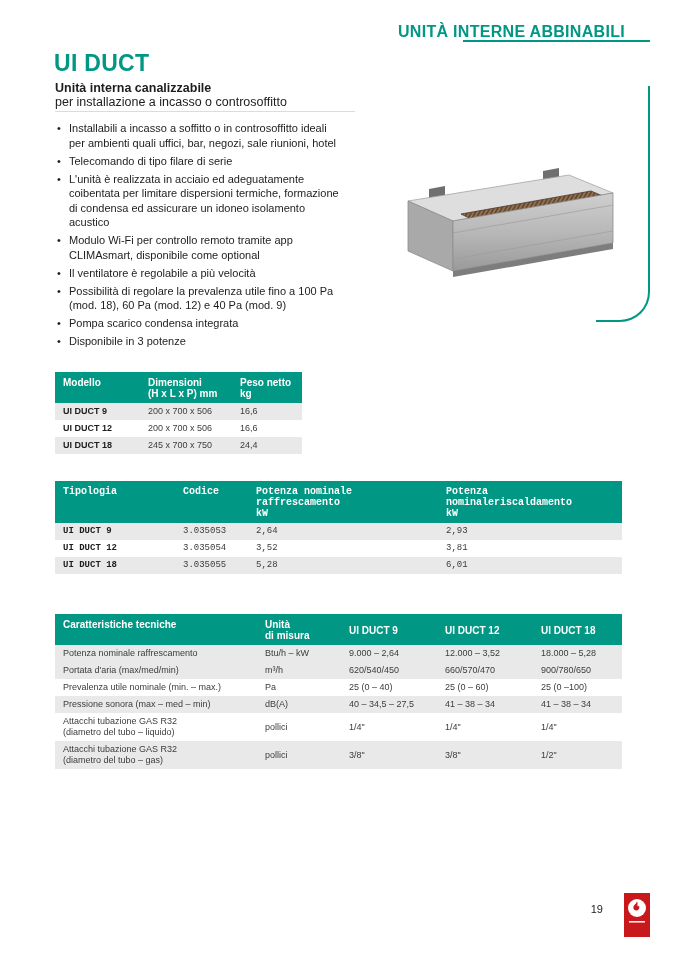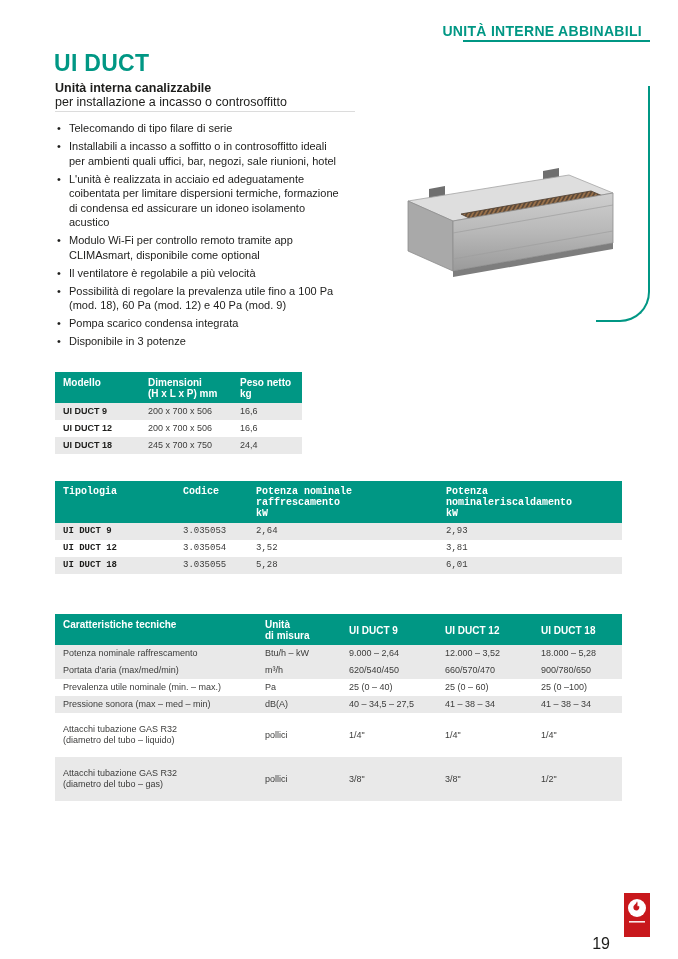--- a/index.html
+++ b/index.html
@@ -7,21 +7,21 @@
     --row-gray:#e9e9e9;
     --ink:#1d1d1b;
     --logo-red:#c8181c;
   }
   *{margin:0;padding:0;box-sizing:border-box;}
   html,body{background:#fff;}
   body{font-family:"Liberation Sans", sans-serif;color:var(--ink);}
   .page{position:relative;width:678px;height:959px;background:#fff;overflow:hidden;}
 
   
-  .section-label{position:absolute;top:23px;right:36px;font-size:14px;font-weight:bold;color:var(--teal);letter-spacing:.3px;}
+  .section-label{position:absolute;top:23px;right:53px;font-size:16px;font-weight:bold;color:var(--teal);letter-spacing:.3px;}
   .header-rule{position:absolute;top:40px;left:463px;width:187px;height:2px;background:var(--teal);}
 
   
   .title{position:absolute;top:50px;left:54px;font-size:23px;font-weight:bold;color:var(--teal);letter-spacing:.3px;}
   .subtitle-bold{position:absolute;top:81px;left:55px;font-size:12.5px;font-weight:bold;color:var(--ink);}
   .subtitle{position:absolute;top:95px;left:55px;font-size:12.5px;color:var(--ink);}
   .subtitle-rule{position:absolute;top:111px;left:55px;width:300px;height:1px;background:#dcdcdc;}
 
   
   .features{position:absolute;top:121px;left:55px;width:288px;list-style:none;}
@@ -36,49 +36,49 @@
 
   
   table.data-table{border-collapse:collapse;table-layout:fixed;position:absolute;left:55px;}
   .data-table th{background:var(--teal);color:#fff;font-size:10px;font-weight:bold;text-align:left;
     vertical-align:top;padding:5px 8px 4px 8px;line-height:11px;}
   .data-table th .h-line{display:block;}
   .data-table td{font-size:9px;color:#3c3c3b;padding:3px 8px;line-height:11px;vertical-align:middle;}
   .data-table tr.gray{background:var(--row-gray);}
   .data-table tr.white{background:#ffffff;}
   .data-table tr{height:17px;}
-  .data-table tr.tall{height:44px;}
+  .data-table tr.tall{height:28px;}
   .data-table td.model{font-weight:bold;color:var(--ink);}
   .data-table th.vmid{vertical-align:middle;}
   .pre{white-space:pre-line;}
 
   #table-models{top:372px;width:247px;}
   #table-codes{top:481px;width:567px;font-family:Liberation Mono, monospace;}
   #table-specs{top:614px;width:567px;}
 
   
-  .page-number{position:absolute;top:903px;right:68px;font-size:16px;color:var(--ink);margin-top:32px;}
+  .page-number{position:absolute;top:903px;right:75px;font-size:11px;color:var(--ink);}
   .footer-logo{position:absolute;top:893px;right:28px;width:26px;height:44px;}
 </style>
 </head>
 <body>
 
 <div class="page">
 
   <div class="section-label">UNITÀ INTERNE ABBINABILI</div>
   <div class="header-rule"></div>
 
   <h1 class="title">UI DUCT</h1>
   <div class="subtitle-bold">Unità interna canalizzabile</div>
   <div class="subtitle">per installazione a incasso o controsoffitto</div>
   <div class="subtitle-rule"></div>
 
   <ul class="features">
+    <li>Installabili a incasso a soffitto o in controsoffitto ideali per ambienti quali uffici, bar, negozi, sale riunioni, hotel</li>
     <li>Telecomando di tipo filare di serie</li>
-    <li>Installabili a incasso a soffitto o in controsoffitto ideali per ambienti quali uffici, bar, negozi, sale riunioni, hotel</li>
     <li>L'unità è realizzata in acciaio ed adeguatamente coibentata per limitare dispersioni termiche, formazione di condensa ed assicurare un idoneo isolamento acustico</li>
     <li>Modulo Wi-Fi per controllo remoto tramite app CLIMAsmart, disponibile come optional</li>
     <li>Il ventilatore è regolabile a più velocità</li>
     <li>Possibilità di regolare la prevalenza utile fino a 100 Pa (mod. 18), 60 Pa (mod. 12) e 40 Pa (mod. 9)</li>
     <li>Pompa scarico condensa integrata</li>
     <li>Disponibile in 3 potenze</li>
   </ul>
 
   <svg class="product-image" viewBox="0 0 232 128">
     <defs>

